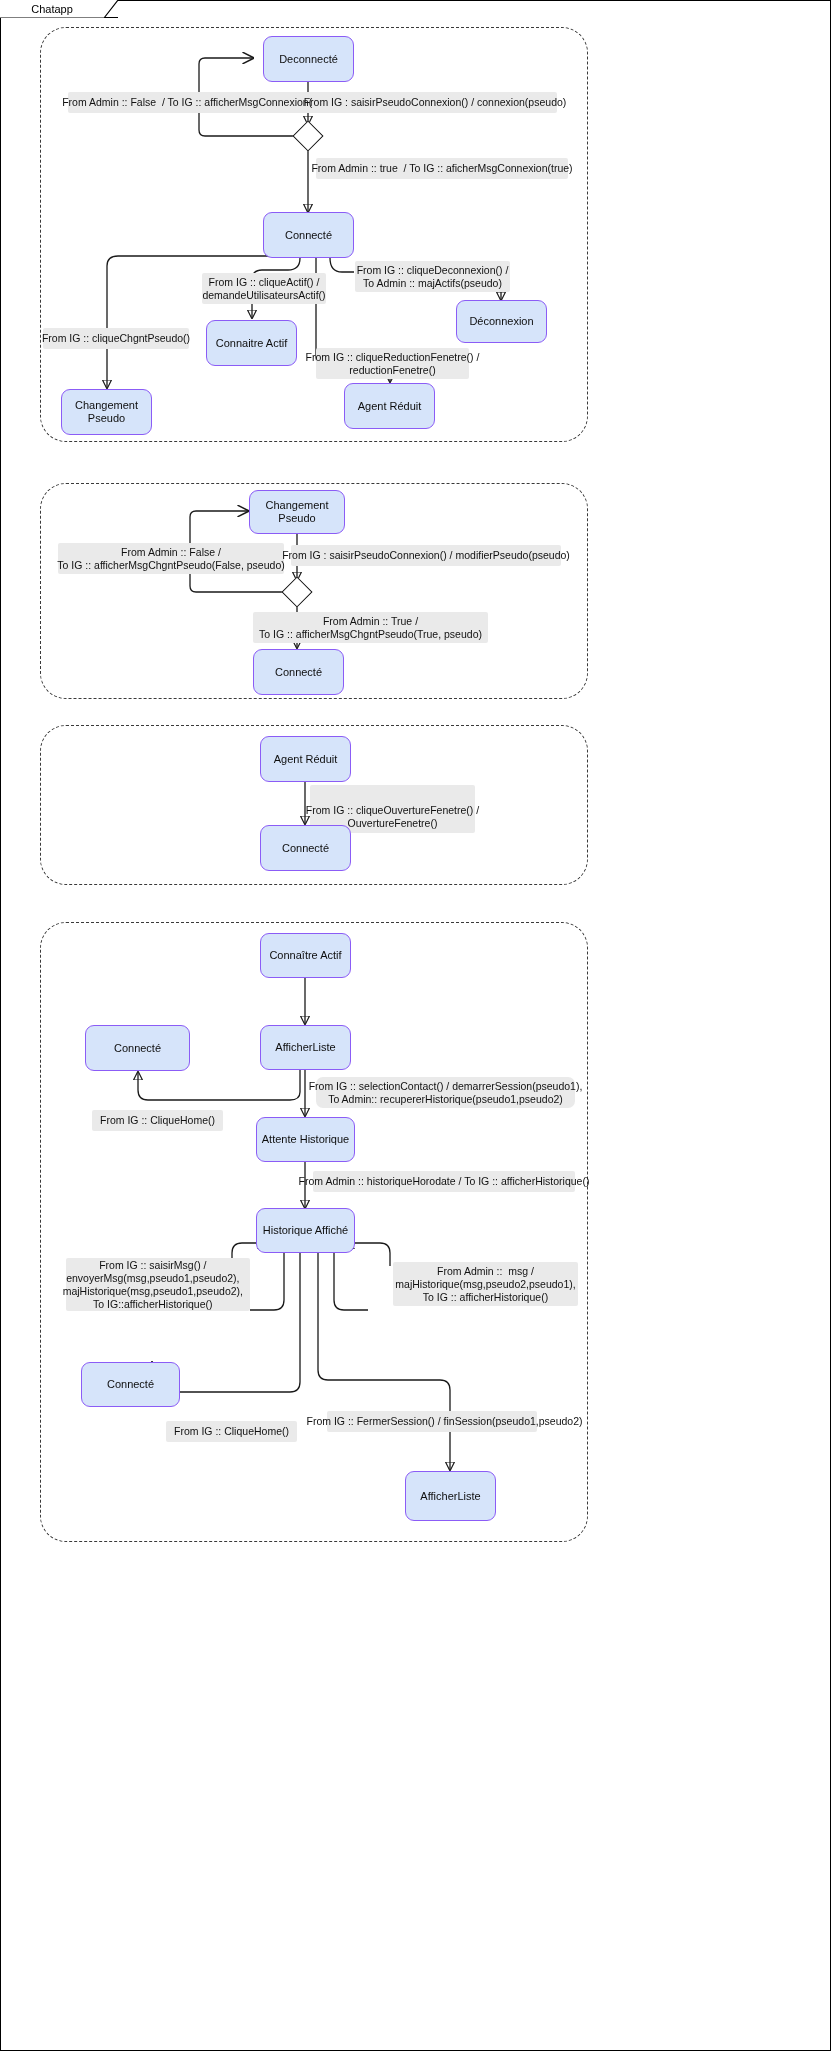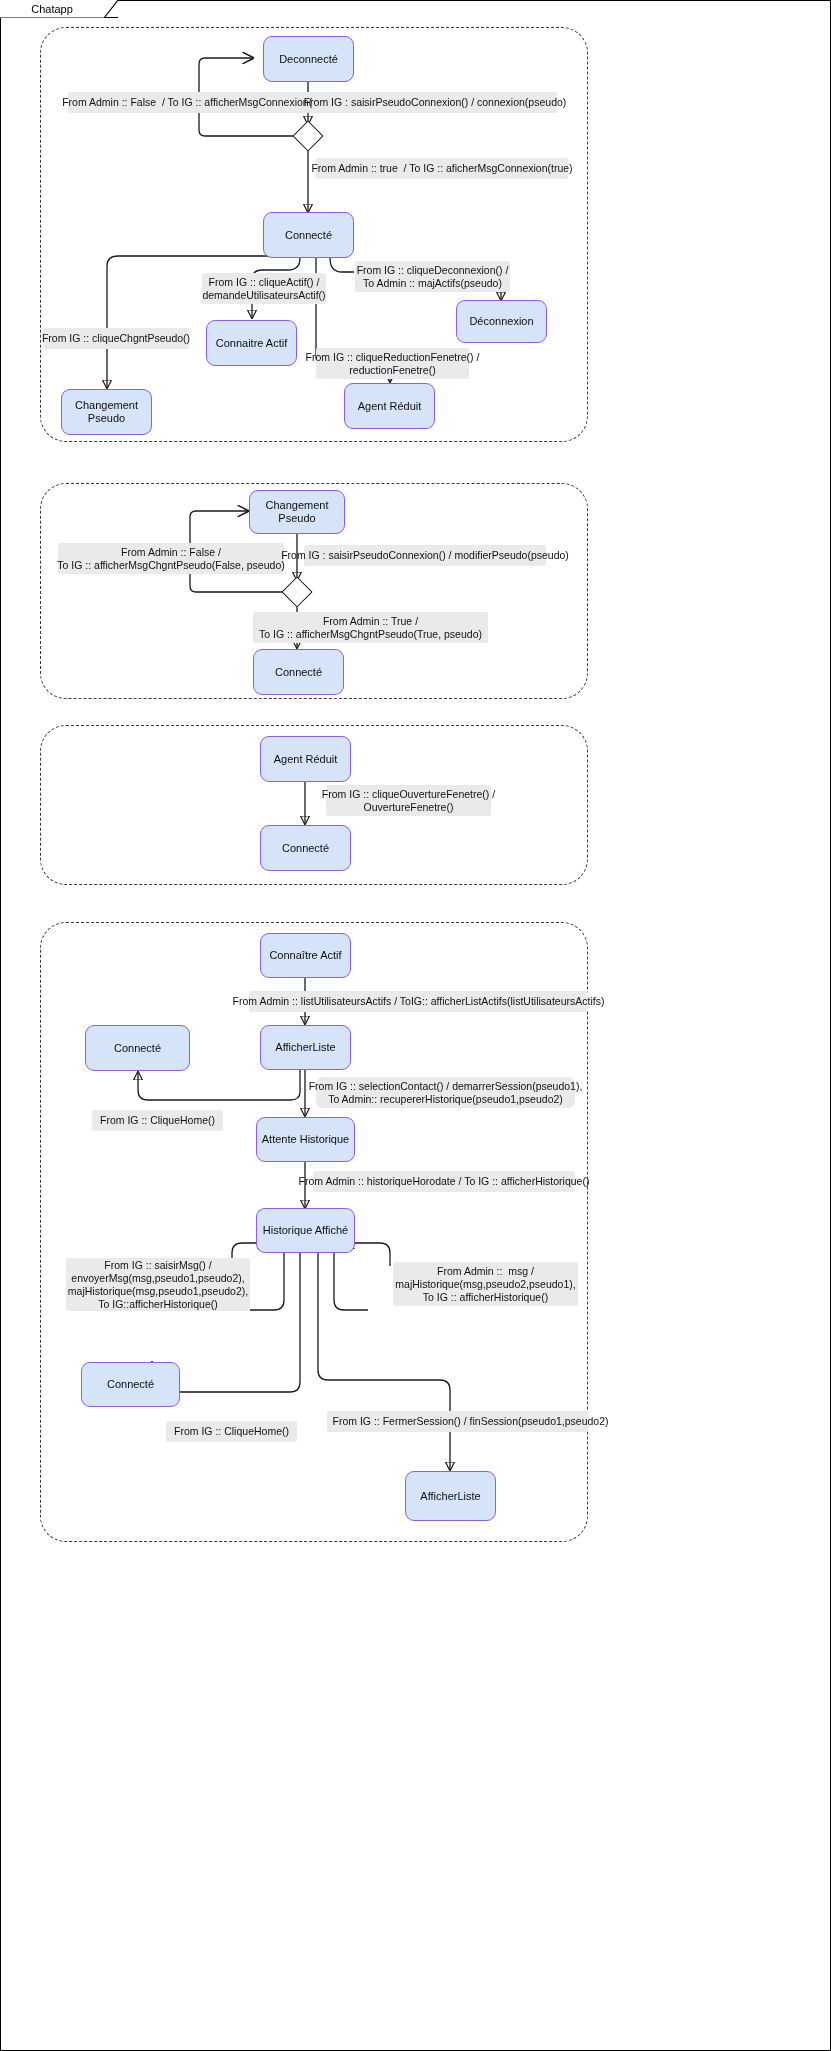--- a/index.html
+++ b/index.html
@@ -231,59 +231,56 @@
 
   <div class="node" style="left:249px; top:490px; width:96px; height:44px;">
     <span>Changement Pseudo</span>
   </div>
 
   <div class="label" style="left:58px; top:543px; width:226px; height:31px;">
     <span>From Admin :: False /
 To IG :: afficherMsgChgntPseudo(False, pseudo)</span>
   </div>
 
-  <div class="label" style="left:304px; top:545px; width:242px; height:21px;text-align:right;">
+  <div class="label" style="left:291px; top:545px; width:270px; height:21px;text-align:right;">
     <span>From IG : saisirPseudoConnexion() / modifierPseudo(pseudo)</span>
   </div>
 
   <div class="diamond" style="left:286px; top:581px;"></div>
 
   <div class="label" style="left:253px; top:612px; width:235px; height:31px;">
     <span>From Admin :: True /
 To IG :: afficherMsgChgntPseudo(True, pseudo)</span>
   </div>
 
   <div class="node" style="left:253px; top:649px; width:91px; height:46px;">
     <span>Connecté</span>
   </div>
 
   <div class="region" style="left:40px; top:725px; width:548px; height:160px;"></div>
 
   <div class="node" style="left:260px; top:736px; width:91px; height:46px;">
     <span>Agent Réduit</span>
   </div>
 
-  <div class="label" style="left:326px; top:785px; width:165px; height:31px;">
+  <div class="label" style="left:310px; top:785px; width:165px; height:48px;align-items:flex-end;">
     <span>From IG :: cliqueOuvertureFenetre() /
 OuvertureFenetre()</span>
   </div>
 
   <div class="node" style="left:260px; top:825px; width:91px; height:46px;">
     <span>Connecté</span>
   </div>
 
   <div class="region" style="left:40px; top:922px; width:548px; height:620px;"></div>
 
   <div class="node" style="left:260px; top:933px; width:91px; height:45px;">
     <span>Connaître Actif</span>
   </div>
 
-  <div class="label" style="left:249px; top:991px; width:339px; height:21px;">
-    <span>From Admin :: listUtilisateursActifs / ToIG:: afficherListActifs(listUtilisateursActifs)</span>
-  </div>
 
   <div class="node" style="left:260px; top:1025px; width:91px; height:45px;">
     <span>AfficherListe</span>
   </div>
 
   <div class="node" style="left:85px; top:1025px; width:105px; height:46px;">
     <span>Connecté</span>
   </div>
 
   <div class="label" style="left:316px; top:1077px; width:259px; height:31px;border-radius:7px;">
@@ -300,42 +297,42 @@
   </div>
 
   <div class="label" style="left:313px; top:1171px; width:262px; height:21px;">
     <span>From Admin :: historiqueHorodate / To IG :: afficherHistorique()</span>
   </div>
 
   <div class="node" style="left:256px; top:1208px; width:99px; height:45px;">
     <span>Historique Affiché</span>
   </div>
 
-  <div class="label" style="left:66px; top:1258px; width:184px; height:53px;">
+  <div class="label" style="left:66px; top:1258px; width:184px; height:53px;justify-content:flex-end;">
     <span>From IG :: saisirMsg() /
 envoyerMsg(msg,pseudo1,pseudo2),
 majHistorique(msg,pseudo1,pseudo2),
 To IG::afficherHistorique()</span>
   </div>
 
   <div class="label" style="left:393px; top:1262px; width:185px; height:44px;">
     <span>From Admin ::  msg /
 majHistorique(msg,pseudo2,pseudo1),
 To IG :: afficherHistorique()</span>
   </div>
 
   <div class="node" style="left:81px; top:1362px; width:99px; height:45px;">
     <span>Connecté</span>
   </div>
 
   <div class="label" style="left:166px; top:1421px; width:131px; height:21px;">
     <span>From IG :: CliqueHome()</span>
   </div>
 
-  <div class="label" style="left:327px; top:1411px; width:262px; height:21px;padding-left:32px;">
+  <div class="label" style="left:327px; top:1411px; width:210px; height:21px;padding-left:32px;">
     <span>From IG :: FermerSession() / finSession(pseudo1,pseudo2)</span>
   </div>
 
   <div class="node" style="left:405px; top:1471px; width:91px; height:50px;">
     <span>AfficherListe</span>
   </div>
 
 </div>
 
 </body></html>

